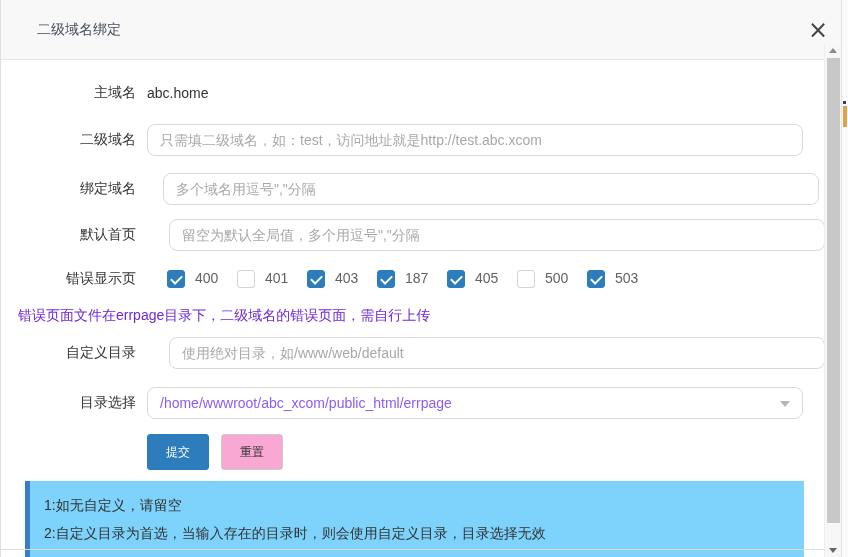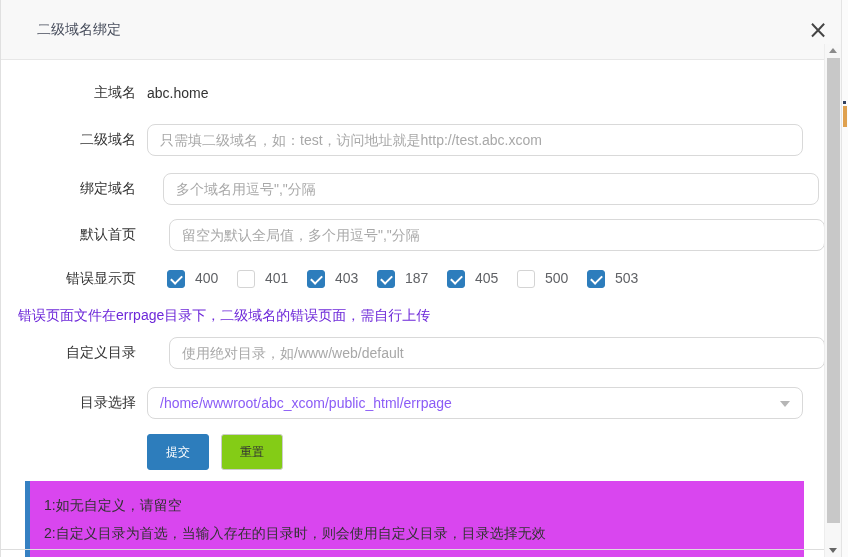--- a/index.html
+++ b/index.html
@@ -66,25 +66,25 @@
     border-top:6px solid #b6b6b6;
   }
 
   
   .btn-row { margin-left:146px; }
   .btn {
     height:36px; min-width:62px; padding:0 18px; font-size:12px; border-radius:3px;
     cursor:pointer; font-family:"Liberation Sans","DejaVu Sans",sans-serif;
   }
   .btn-primary { background:#2d7dbc; border:1px solid #2d7dbc; color:#fff; }
-  .btn-default { background:#84cc16; border:1px solid #cccccc; color:#333; margin-left:8px; }
+  .btn-default { background:#f9a8d4; border:1px solid #cccccc; color:#333; margin-left:8px; }
 
   
   .tips {
-    margin:11px 0 0 24px; width:779px; background:#d946ef;
+    margin:11px 0 0 24px; width:779px; background:#7dd3fc;
     border-left:5px solid #3580c2; padding:10px 14px; line-height:28px; color:#333;
   }
 
   .bottom-divider { position:absolute; left:0; top:549px; width:824px; height:1px; background:#ddd; }
 
   
   .scrollbar {
     position:absolute; top:44px; right:7px; bottom:0; width:17px;
     background:#f7f7f7; border-left:1px solid #ededed; z-index:3;
   }

